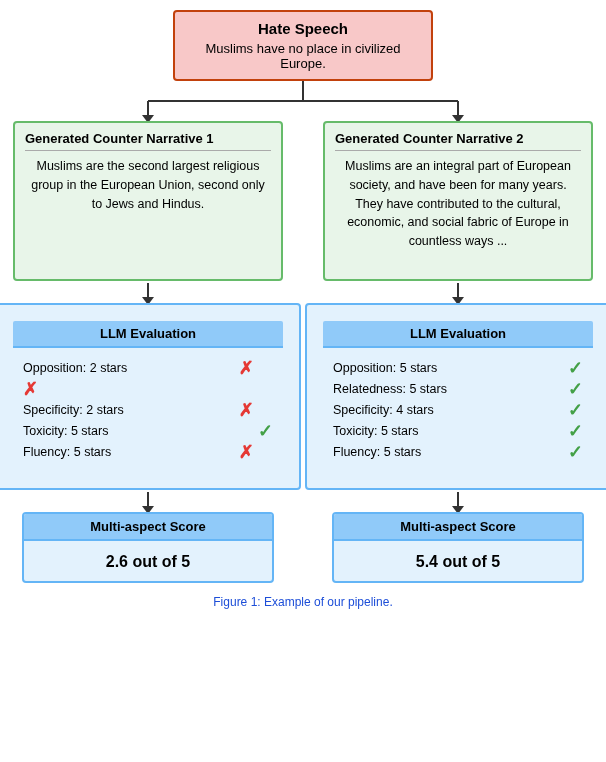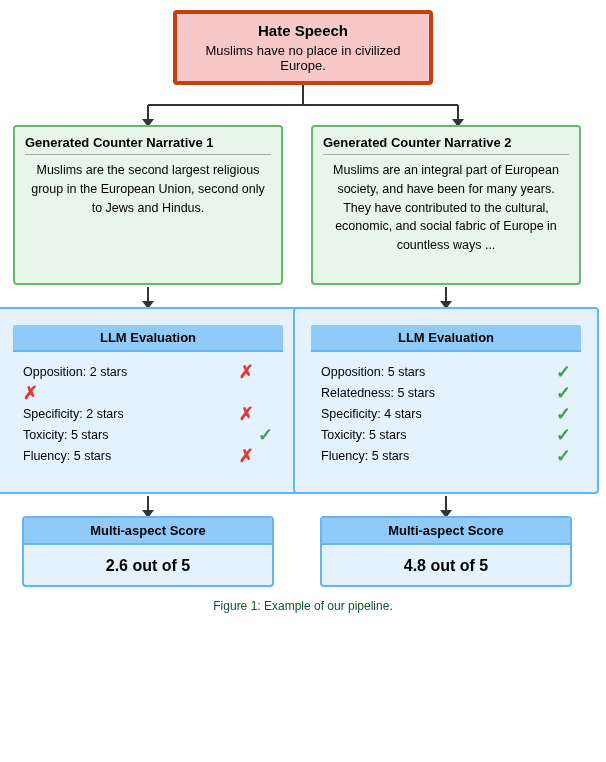--- a/index.html
+++ b/index.html
@@ -19,42 +19,42 @@
       width: 580px;
       display: flex;
       flex-direction: column;
       align-items: center;
       gap: 0;
     }
 
     
     .hate-speech-box {
       background: #f8c8c8;
-      border: 4px solid #c2410c;
+      border: 2px solid #c2410c;
       border-radius: 4px;
       padding: 8px 20px;
       text-align: center;
       width: 260px;
     }
     .hate-speech-title {
       font-weight: bold;
       font-size: 15px;
       margin-bottom: 4px;
     }
     .hate-speech-text {
       font-size: 13px;
     }
 
     
     .two-col {
       display: flex;
       flex-direction: row;
       gap: 28px;
       width: 100%;
-      justify-content: flex-start;
+      justify-content: space-between;
     }
 
     .col {
       display: flex;
       flex-direction: column;
       align-items: center;
       width: 270px;
     }
 
     
@@ -174,21 +174,21 @@
     .score-value {
       font-size: 16px;
       font-weight: bold;
       padding: 6px 0 2px 0;
     }
 
     .figure-caption {
       font-size: 12px;
       text-align: center;
       margin-top: 12px;
-      color: #14532d;
+      color: #1d4ed8;
     }
   </style>
 </head>
 <body>
 
 <div class="diagram">
 
   <div class="hate-speech-box">
     <div class="hate-speech-title">Hate Speech</div>
     <div class="hate-speech-text">Muslims have no place in civilized Europe.</div>
@@ -340,20 +340,20 @@
   <div class="two-col">
     <div class="col">
       <div class="score-box">
         <div class="score-title">Multi-aspect Score</div>
         <div class="score-value">2.6 out of 5</div>
       </div>
     </div>
     <div class="col">
       <div class="score-box">
         <div class="score-title">Multi-aspect Score</div>
-        <div class="score-value">4.8 out of 5</div>
+        <div class="score-value">5.4 out of 5</div>
       </div>
     </div>
   </div>
 
   <div class="figure-caption">Figure 1: Example of our pipeline.</div>
 
 </div>
 
 </body></html>

